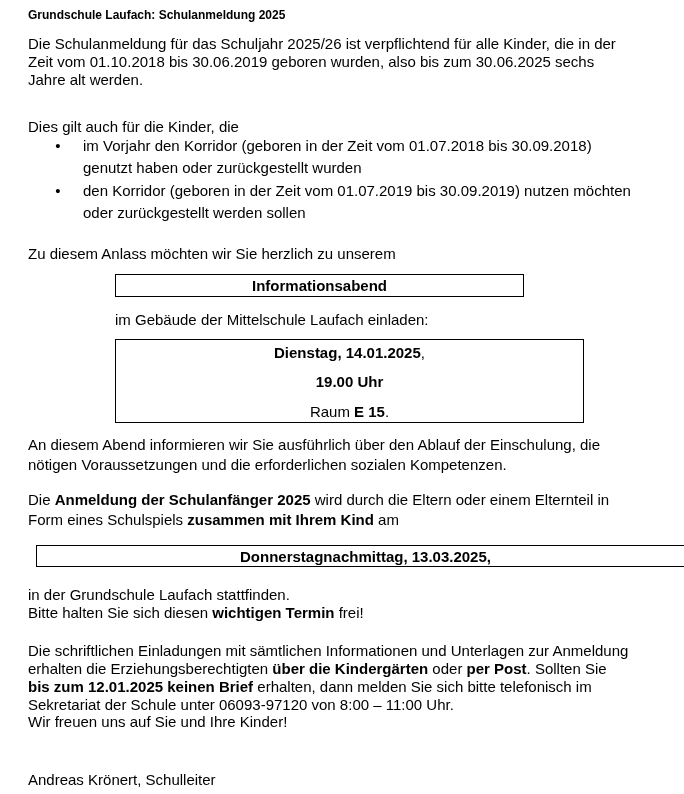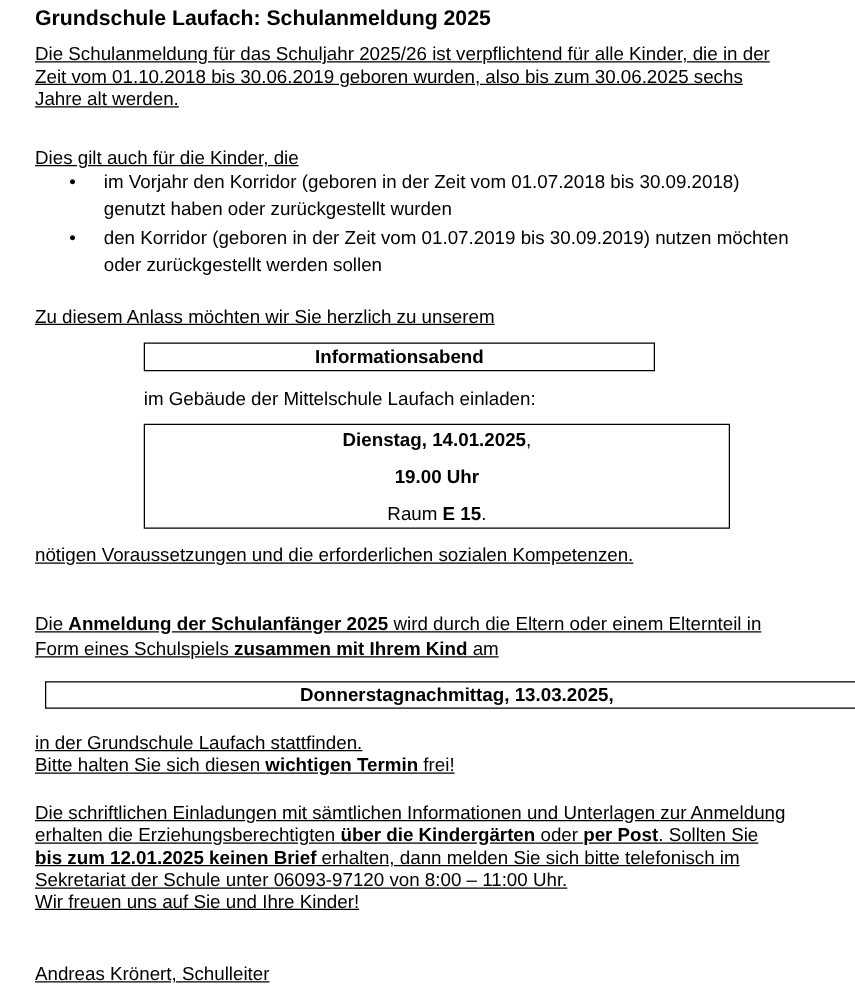--- a/index.html
+++ b/index.html
@@ -13,30 +13,29 @@
       position: relative;
       overflow: hidden;
       color: #000000;
       font-family: "Liberation Sans", sans-serif;
       font-size: 15px;
       line-height: 18px;
     }
     .abs { position: absolute; }
     .title {
       left: 28px; top: 4px;
-      font-size: 17px;
+      font-size: 12px;
       font-weight: bold;
       line-height: 22px;
       white-space: nowrap;
     }
     .para {
       left: 28px;
       width: 650px;
       white-space: nowrap;
-      text-decoration: underline;
     }
     .line { display: block; white-space: nowrap; }
     b { font-weight: bold; }
     .bullet-item {
       position: absolute;
       left: 52px;
     }
     .bullet-dot {
       position: absolute;
       left: 0;
@@ -95,20 +94,21 @@
 
 <div class="abs" style="left:115px; top:311px; width:469px; text-align:left; white-space:nowrap;">im Gebäude der Mittelschule Laufach einladen:</div>
 
 <div class="box" style="left:115px; top:339px; width:469px; height:84px;">
   <span class="center-line" style="top:4px;"><b>Dienstag, 14.01.2025</b><span>,</span></span>
   <span class="center-line" style="top:33px; font-weight:bold;">19.00 Uhr</span>
   <span class="center-line" style="top:63px;"><span>Raum </span><b>E 15</b><span>.</span></span>
 </div>
 
 <div class="abs para" style="top:435px; line-height:20px;">
+  <span class="line">An diesem Abend informieren wir Sie ausführlich über den Ablauf der Einschulung, die</span>
   <span class="line">nötigen Voraussetzungen und die erforderlichen sozialen Kompetenzen.</span>
 </div>
 
 <div class="abs para" style="top:490px; line-height:20px;">
   <span class="line"><span>Die </span><b>Anmeldung der Schulanfänger 2025</b><span> wird durch die Eltern oder einem Elternteil in</span></span>
   <span class="line"><span>Form eines Schulspiels </span><b>zusammen mit Ihrem Kind</b><span> am</span></span>
 </div>
 
 <div class="box" style="left:36px; top:545px; width:659px; height:22px;">
   <span class="center-line" style="top:2px; font-weight:bold;">Donnerstagnachmittag, 13.03.2025,</span>

